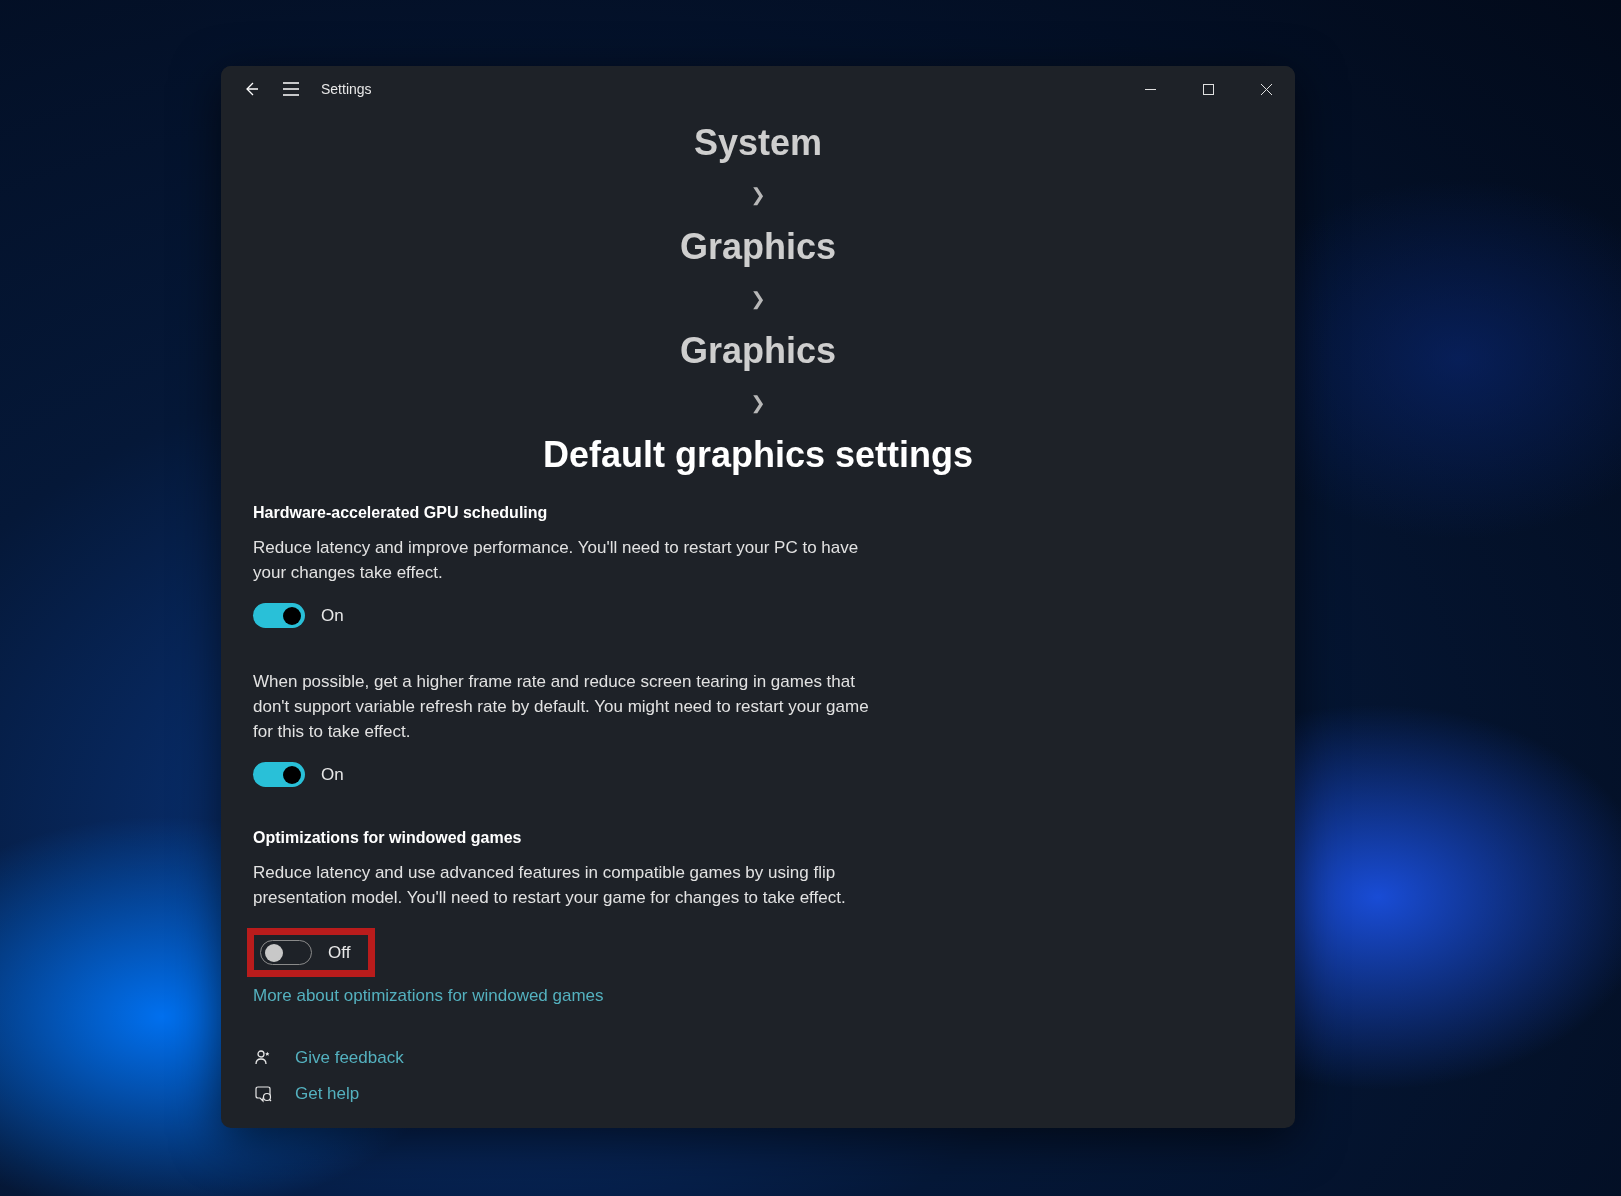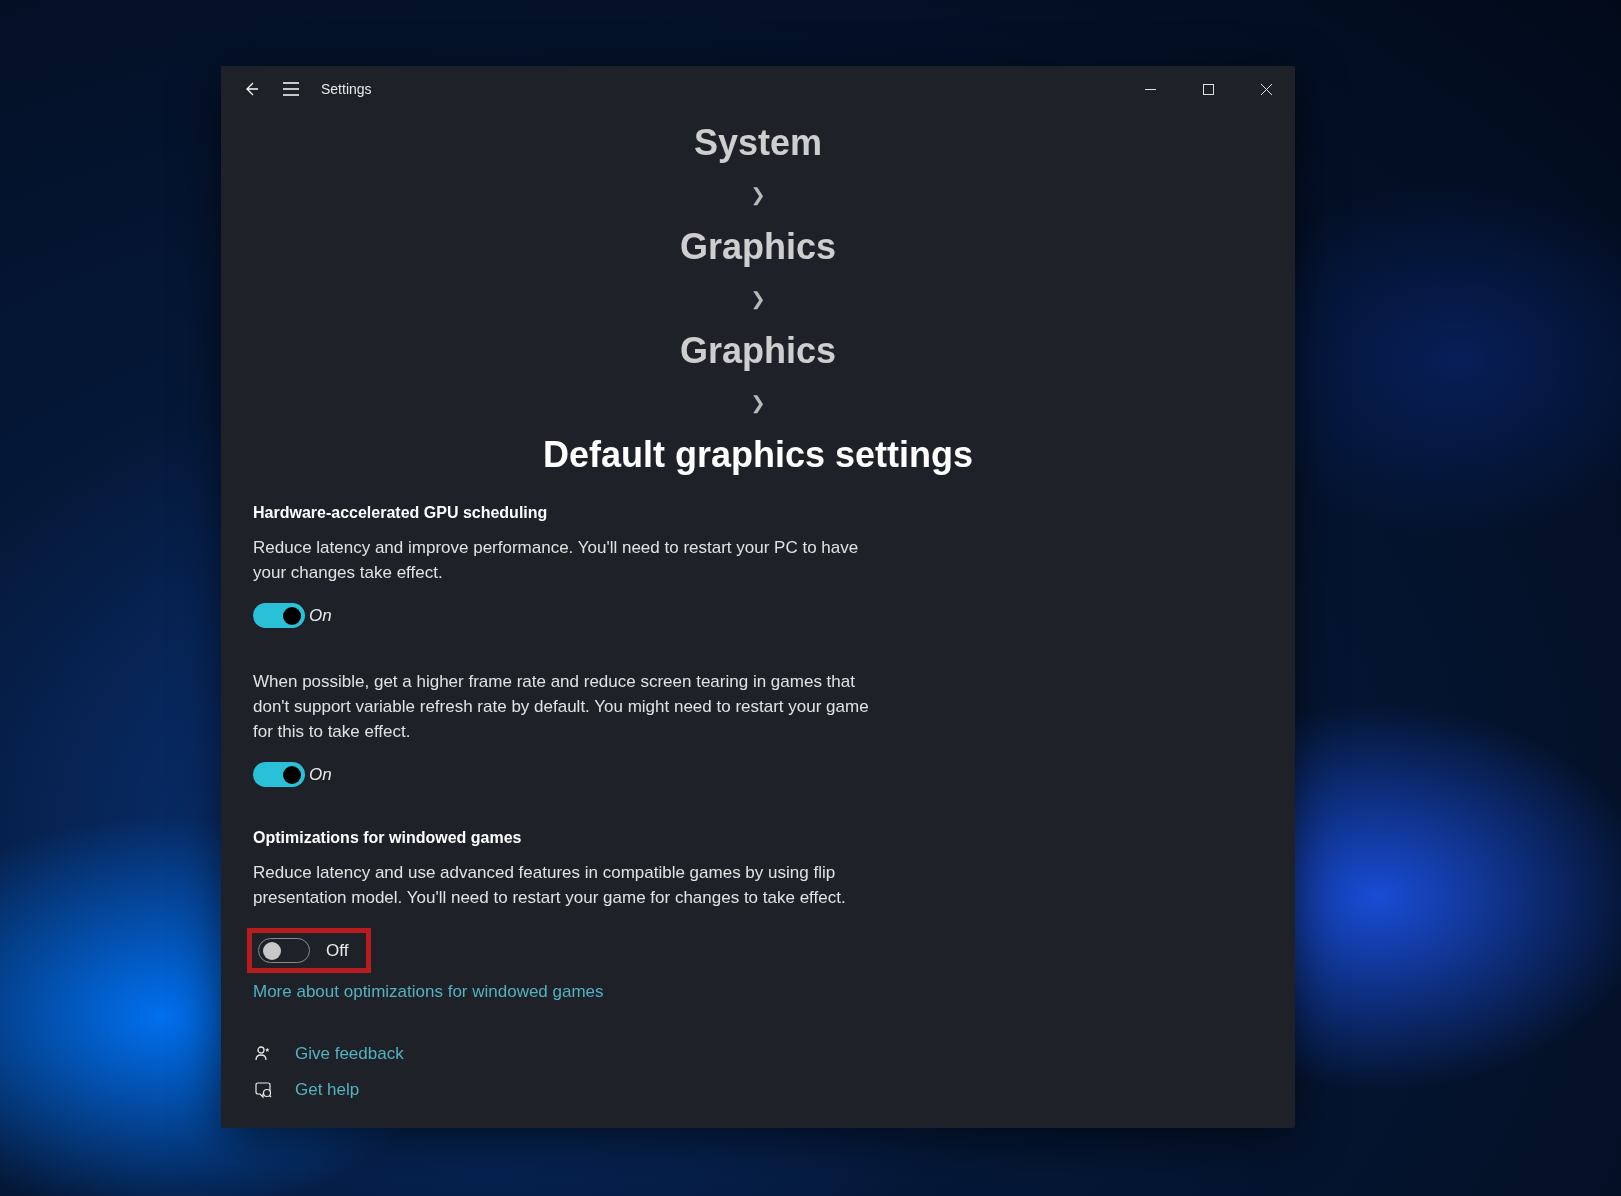--- a/index.html
+++ b/index.html
@@ -20,21 +20,21 @@
     radial-gradient(ellipse 500px 350px at 85% 75%, rgba(30,90,255,0.8) 0%, transparent 55%),
     radial-gradient(ellipse 400px 300px at 90% 30%, rgba(10,40,120,0.6) 0%, transparent 60%);
 }
 .window {
   position: absolute;
   left: 221px;
   top: 66px;
   width: 1074px;
   height: 1062px;
   background: #1e2228;
-  border-radius: 2px;
+  border-radius: 10px;
   box-shadow: 0 12px 48px rgba(0,0,0,0.6);
   overflow: hidden;
 }
 .titlebar {
   height: 46px;
   display: flex;
   align-items: center;
   background: #1e2228;
 }
 .tb-left { display: flex; align-items: center; gap: 20px; padding-left: 20px; }
@@ -44,35 +44,35 @@
 .win-controls { display: flex; }
 .win-btn { width: 58px; height: 46px; display: flex; align-items: center; justify-content: center; color: #e0e0e0; cursor: pointer; }
 .content { padding: 10px 32px 32px 32px; }
 .breadcrumb { display: flex; align-items: center; gap: 20px; flex-wrap: wrap; margin-bottom: 28px; flex-direction: column; }
 .crumb { font-size: 36px; font-weight: 600; color: #cecece; cursor: pointer; }
 .crumb.current { color: #ffffff; }
 .chev { color: #b8b8b8; font-size: 18px; }
 .section { margin-bottom: 42px; max-width: 620px; }
 .section h2 { font-size: 16px; font-weight: 700; color: #ffffff; margin-bottom: 14px; }
 .section p { font-size: 17px; line-height: 1.45; color: #e2e2e2; margin-bottom: 18px; }
-.toggle-row { display: flex; align-items: center; gap: 4px; font-style: italic; }
+.toggle-row { display: flex; align-items: center; gap: 16px; }
 .toggle {
   width: 52px; height: 25px; border-radius: 14px; position: relative; cursor: pointer;
 }
 .toggle.on { background: #29c0d8; }
 .toggle.off { background: transparent; border: 1px solid #8a8a8a; }
 .toggle .knob {
   position: absolute; width: 18px; height: 18px; border-radius: 50%; top: 50%; transform: translateY(-50%);
 }
 .toggle.on .knob { background: #000; right: 4px; }
 .toggle.off .knob { background: #c8c8c8; left: 4px; }
 .toggle-label { font-size: 17px; color: #e8e8e8; }
 .highlight-box {
   display: inline-flex; align-items: center; gap: 16px;
-  border: 5px solid #b91c1c; padding: 5px 18px 5px 6px; margin-left: -6px; margin-bottom: 9px;
+  border: 7px solid #b91c1c; padding: 5px 18px 5px 6px; margin-left: -6px; margin-bottom: 9px;
 }
 .link { color: #54b1bf; font-size: 17px; cursor: pointer; text-decoration: none; }
 .footer-links { margin-top: 34px; }
 .footer-item { display: flex; align-items: center; gap: 22px; margin-bottom: 16px; }
 .footer-icon { width: 20px; height: 20px; display: flex; align-items: center; justify-content: center; color: #e8e8e8; }
 </style>
 </head>
 <body>
 
 <div class="wallpaper-swoosh"></div>

